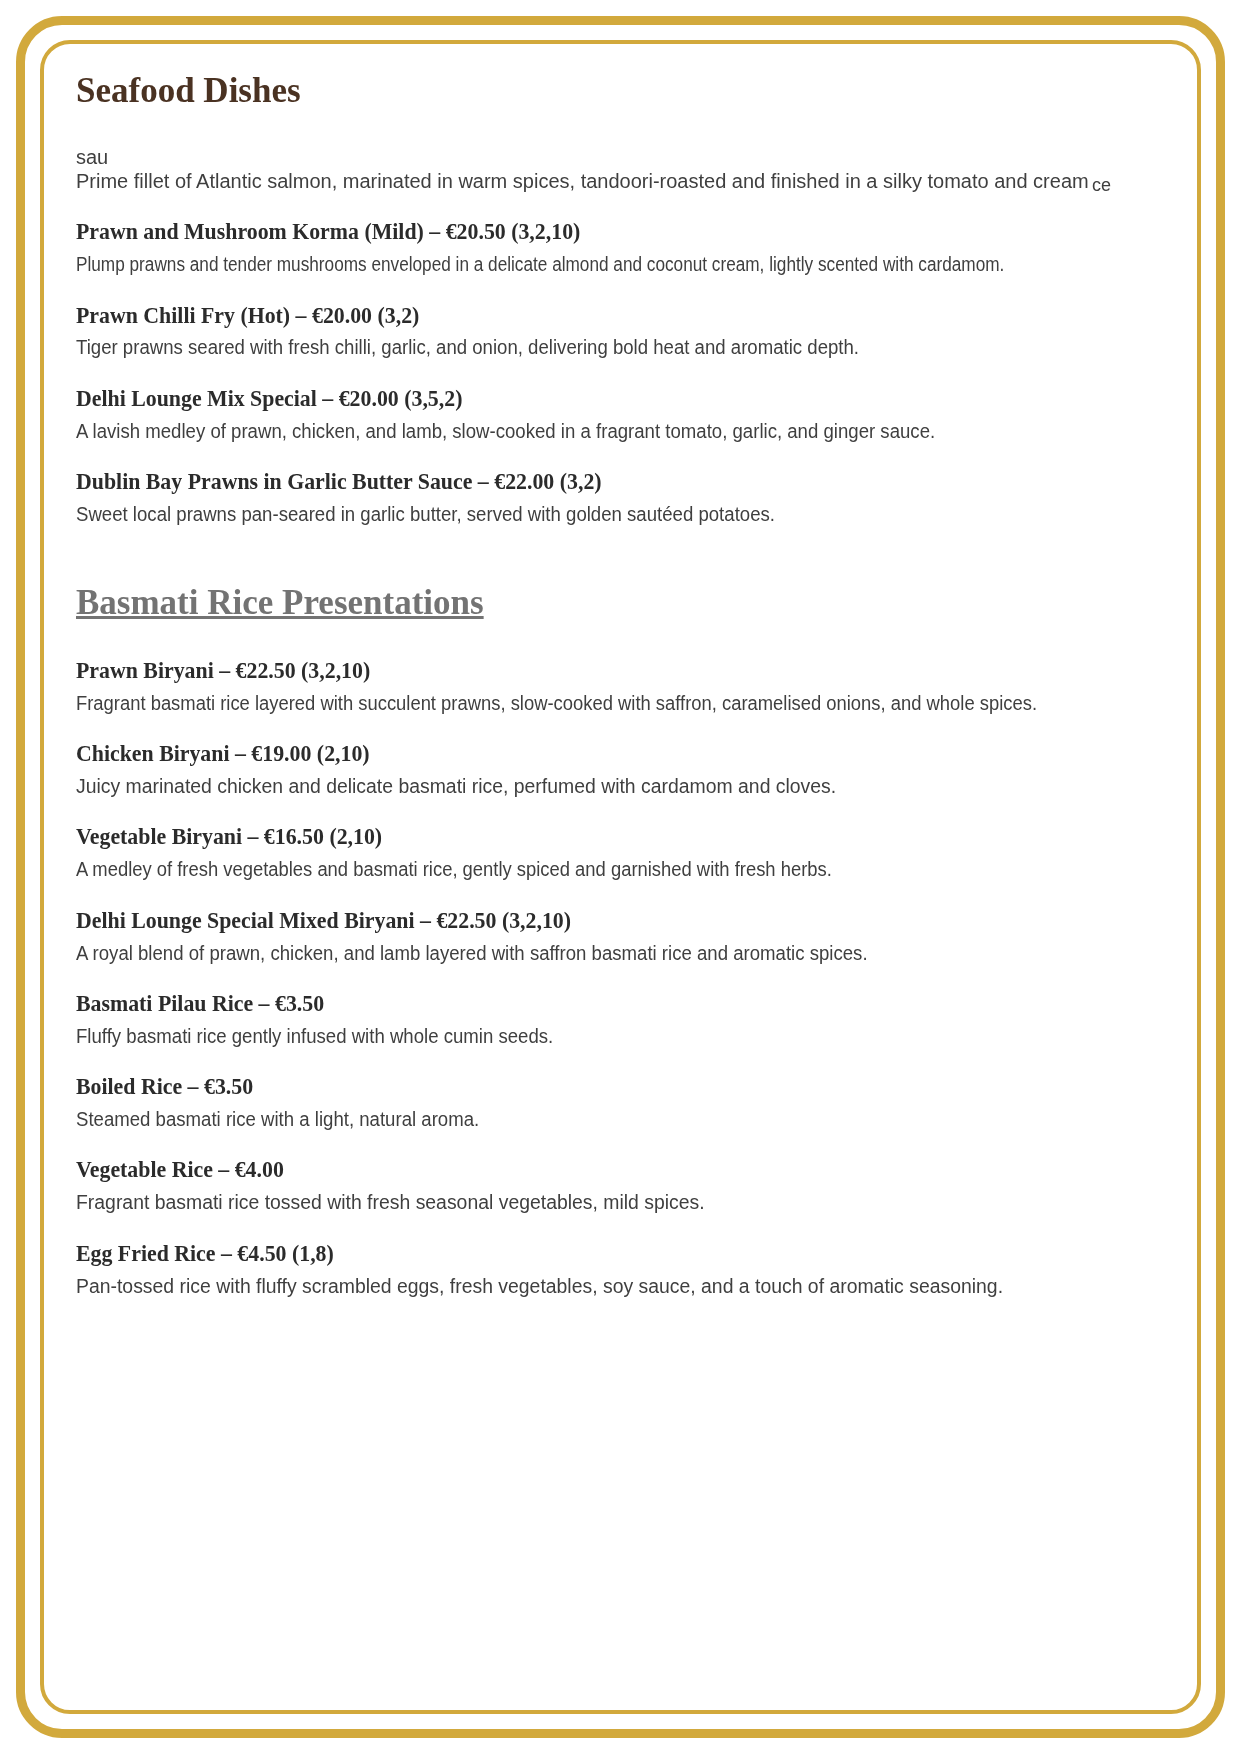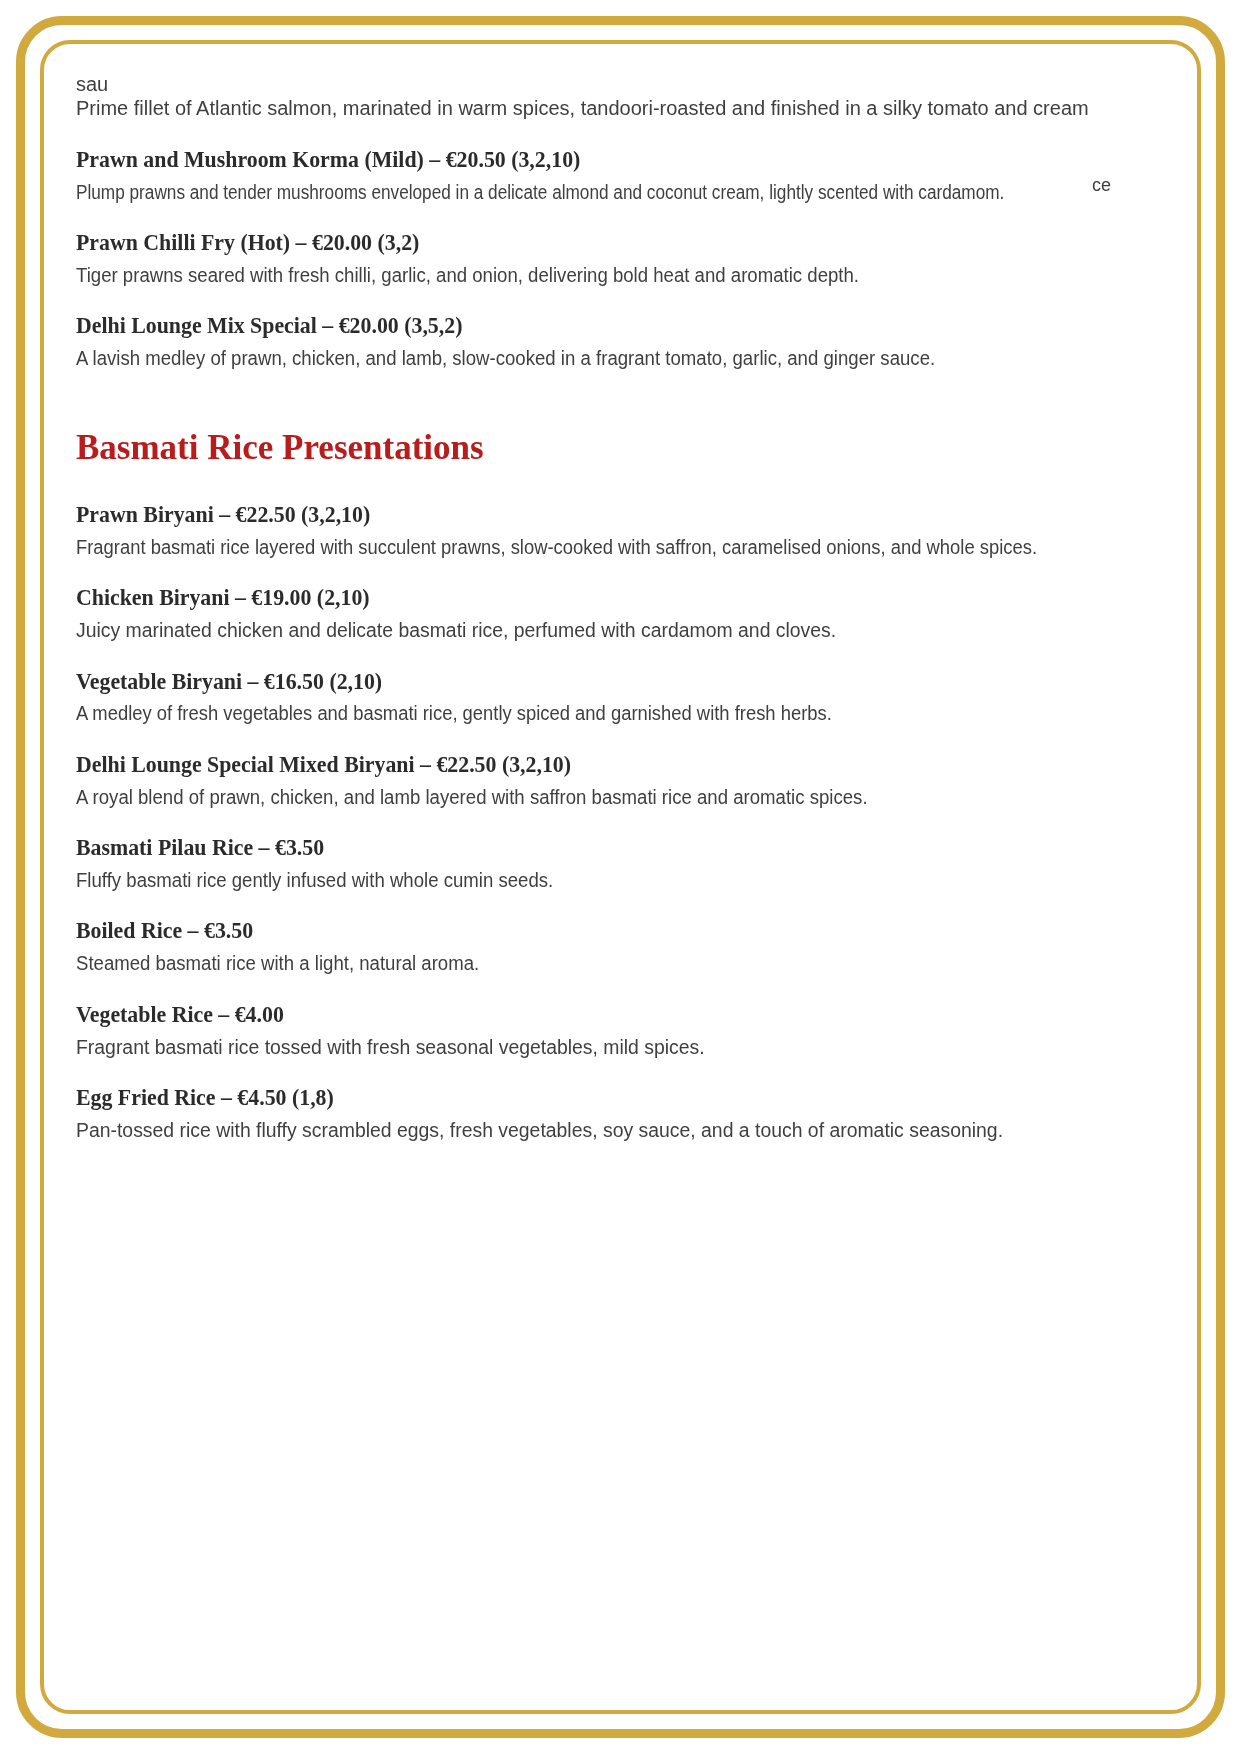--- a/index.html
+++ b/index.html
@@ -22,21 +22,21 @@
   }
   .content{position:absolute;left:76px;top:72px;width:1092px;}
   .heading{
     font-family:"Liberation Serif", serif;
     font-weight:bold;
     font-size:35px;
     line-height:1.1;
     margin:0 0 34px 0;
   }
   .h-seafood{color:#4A3222;}
-  .h-rice{color:#b91c1c;margin-top:58px;}
+  .h-rice{color:#737373;margin-top:58px;text-decoration:underline;}
   .item{margin:0 0 25px 0;}
   .title{
     font-family:"Liberation Serif", serif;
     font-weight:700;
     font-size:24px;
     line-height:1.12;
     color:#2B2B2B;
     white-space:nowrap;
     margin:0 0 7px 0;
   }
@@ -64,20 +64,21 @@
 </head>
 <body>
 
 <div class="page">
   <div class="border-outer"></div>
   <div class="border-inner"></div>
 
   <div class="content">
 
     <section>
+      <h1 class="heading h-seafood">Seafood Dishes</h1>
 
       <div class="item">
         <div class="desc">sau</div>
         <div class="desc">Prime fillet of Atlantic salmon, marinated in warm spices, tandoori-roasted and finished in a silky tomato and cream</div>
       </div>
 
 
       <div class="item">
         <div class="title tc">Prawn and Mushroom Korma (Mild) – €20.50 (3,2,10)</div>
         <div class="desc sx86">Plump prawns and tender mushrooms enveloped in a delicate almond and coconut cream, lightly scented with cardamom.</div>
@@ -87,20 +88,24 @@
       <div class="item">
         <div class="title tc">Prawn Chilli Fry (Hot) – €20.00 (3,2)</div>
         <div class="desc sx93">Tiger prawns seared with fresh chilli, garlic, and onion, delivering bold heat and aromatic depth.</div>
       </div>
 
       <div class="item">
         <div class="title tc">Delhi Lounge Mix Special – €20.00 (3,5,2)</div>
         <div class="desc sx93">A lavish medley of prawn, chicken, and lamb, slow-cooked in a fragrant tomato, garlic, and ginger sauce.</div>
       </div>
 
+      <div class="item">
+        <div class="title tc">Dublin Bay Prawns in Garlic Butter Sauce – €22.00 (3,2)</div>
+        <div class="desc sx93">Sweet local prawns pan-seared in garlic butter, served with golden sautéed potatoes.</div>
+      </div>
     </section>
 
     <section>
       <h1 class="heading h-rice">Basmati Rice Presentations</h1>
 
       <div class="item">
         <div class="title tc">Prawn Biryani – €22.50 (3,2,10)</div>
         <div class="desc sx92">Fragrant basmati rice layered with succulent prawns, slow-cooked with saffron, caramelised onions, and whole spices.</div>
       </div>
 

